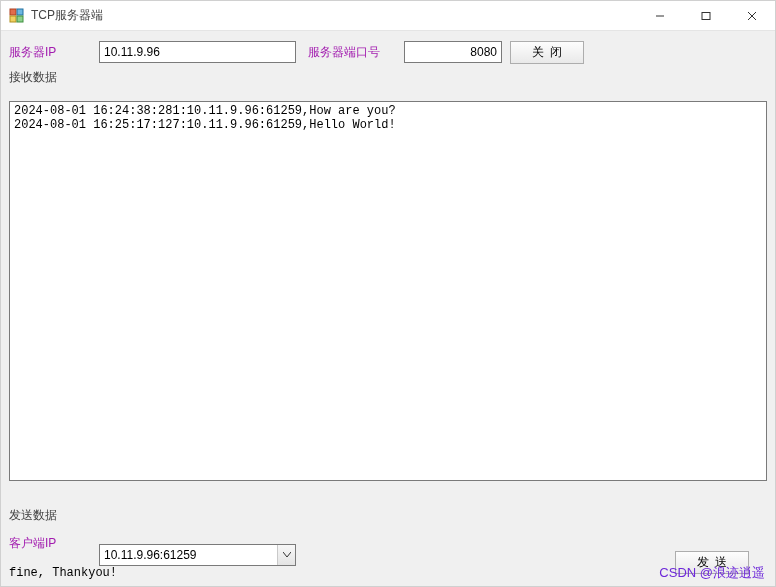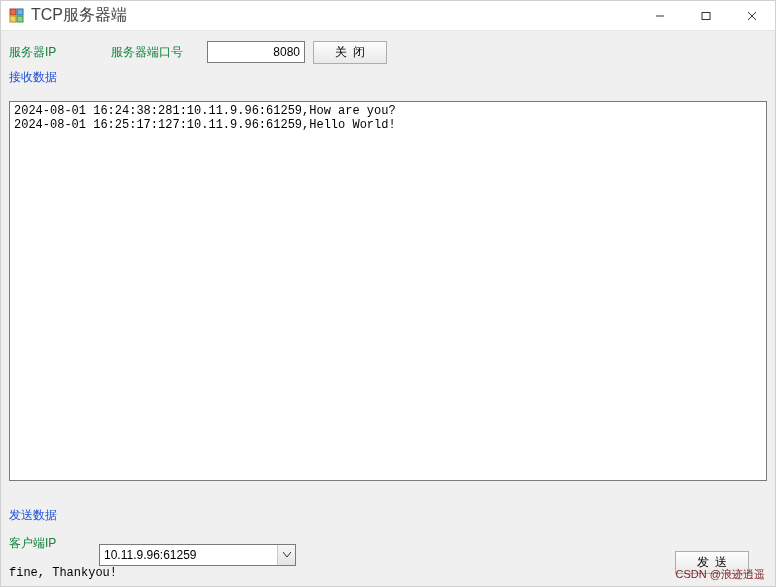--- a/index.html
+++ b/index.html
@@ -21,30 +21,30 @@
       display: flex;
       align-items: center;
       border-bottom: 1px solid #e5e5e5;
     }
     .ti-icon {
       width: 16px; height: 16px;
       margin: 0 6px 0 8px;
       display: inline-flex; align-items: center; justify-content: center;
       flex-shrink: 0;
     }
-    .ti-title { flex: 1; color: #444; font-size: 16px; }
+    .ti-title { flex: 1; color: #444; font-size: 12px; }
     .ti-controls { display: flex; height: 100%; }
     .ti-btn {
       width: 46px; height: 30px;
       display: flex; align-items: center; justify-content: center;
       color: #666;
     }
     .client { padding: 8px 8px 0 8px; }
     .row { display: flex; align-items: center; height: 26px; margin-bottom: 4px; }
-    .lbl { width: 90px; color: #15803d; font-size: 12px; }
+    .lbl { width: 90px; color: #a21caf; font-size: 12px; }
     .lbl.w110 { width: 96px; }
     .txt {
       height: 22px;
       border: 1px solid #7a7a7a;
       background: #fff;
       padding: 0 4px;
       font-family: 'Microsoft YaHei', 'SimSun', Arial, sans-serif;
       font-size: 12px;
       outline: none;
     }
@@ -54,21 +54,21 @@
       border: 1px solid #adadad;
       background: linear-gradient(#fdfdfd,#e9e9e9);
       padding: 0 6px;
       font-size: 12px;
       font-family: inherit;
       cursor: default;
       letter-spacing: 6px;
       text-indent: 6px;
       white-space: pre;
     }
-    .section-label { margin: 0 0 4px 0; color:#1d4ed8; }
+    .section-label { margin: 0 0 4px 0; color:#404040; }
     .recv-box {
       position: absolute;
       left: 8px; right: 8px; top: 100px; height: 380px;
       background: #fff;
       border: 1px solid #7a7a7a;
       padding: 2px 4px;
       font-family: 'SimSun','NSimSun','Courier New',monospace;
       font-size: 12px;
       white-space: pre;
       overflow: auto;
@@ -93,21 +93,21 @@
     }
     .send-line {
       width: 100%;
       font-family: Liberation Mono, monospace;
       font-size: 12px;
       color: #000;
       padding: 6px 0 0 0;
     }
     .watermark {
       position: absolute; right: 10px; bottom: 4px;
-      color: #7f1d1d; font-size: 11px; letter-spacing: 0px;
+      color: #6d28d9; font-size: 13px; letter-spacing: 0px;
       pointer-events: none;
     }
     .btn-send {
       position: absolute;
       right: 26px; bottom: 12px;
       height: 23px; min-width: 74px;
       border: 1px solid #adadad;
       background: linear-gradient(#fdfdfd,#e9e9e9);
       font-size: 12px; font-family: inherit;
       letter-spacing: 6px; text-indent: 6px;
@@ -144,20 +144,21 @@
             <line x1="1" y1="1" x2="9" y2="9" stroke="#333" stroke-width="1"></line>
             <line x1="9" y1="1" x2="1" y2="9" stroke="#333" stroke-width="1"></line>
           </svg>
       </div>
     </div>
   </div>
 
   <div class="client">
     <div class="row">
       <span class="lbl">服务器IP</span>
+      <input class="txt" style="width: 197px;" value="10.11.9.96">
       <span style="width:12px"></span>
       <span class="lbl w110">服务器端口号</span>
       <input class="txt" style="width: 98px; text-align: right;" value="8080">
       <span style="width:8px"></span>
       <button class="btn-win">关闭</button>
     </div>
 
     <div class="section-label">接收数据</div>
   </div>
 

